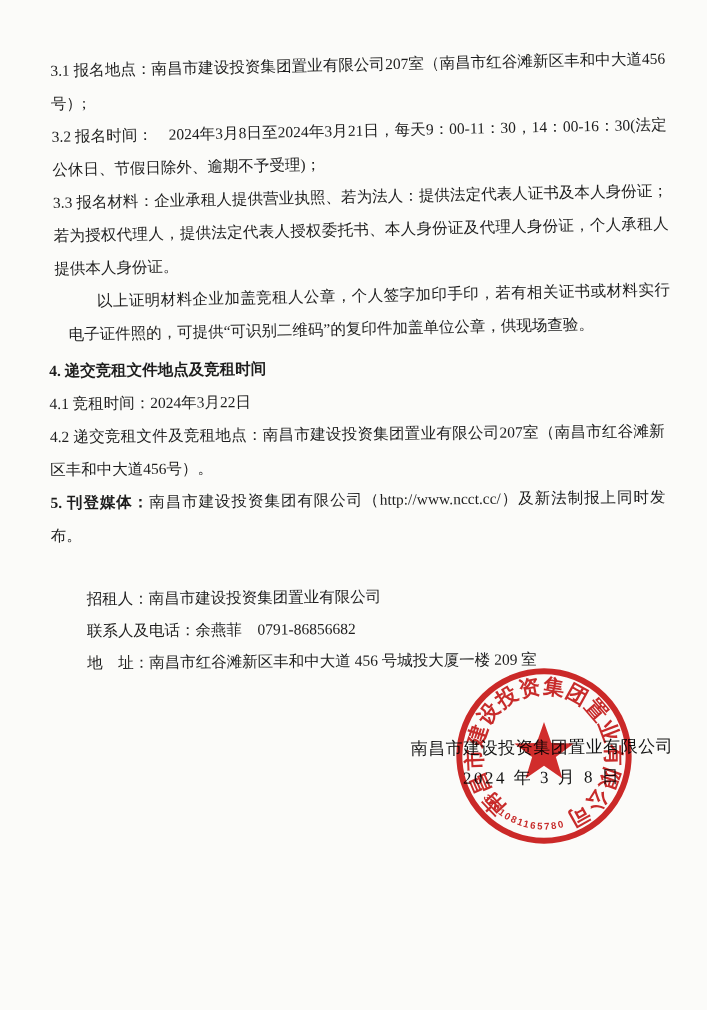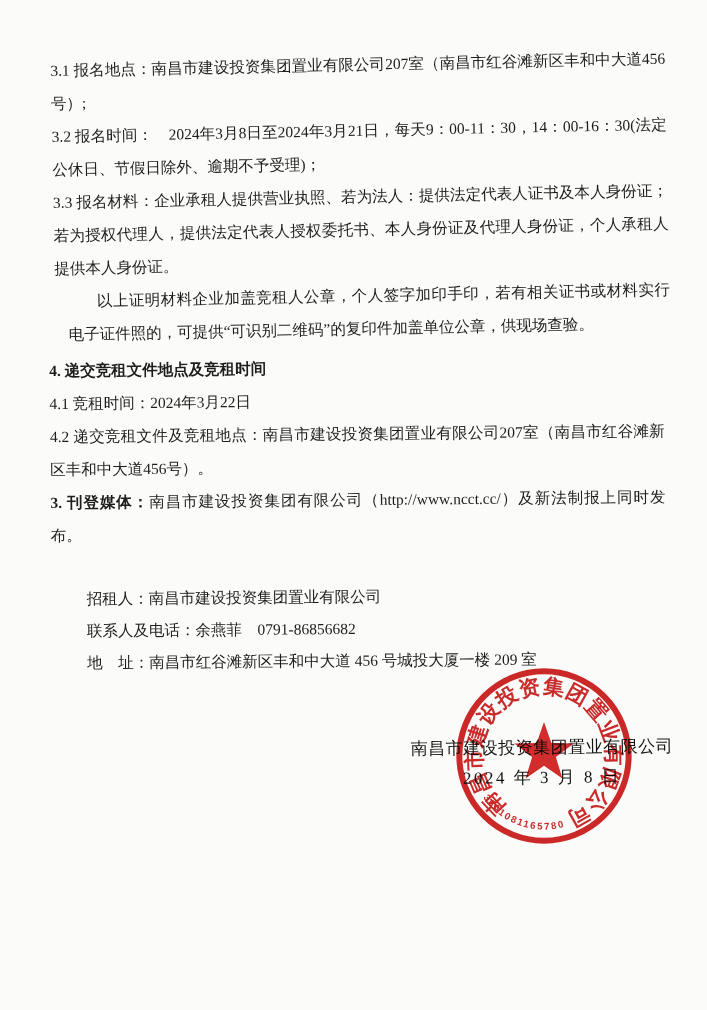--- a/index.html
+++ b/index.html
@@ -61,21 +61,21 @@
       <p>3.1 报名地点：南昌市建设投资集团置业有限公司207室（南昌市红谷滩新区丰和中大道456号）;</p>
       <p>3.2 报名时间：　2024年3月8日至2024年3月21日，每天9：00-11：30，14：00-16：30(法定公休日、节假日除外、逾期不予受理)；</p>
       <p>3.3 报名材料：企业承租人提供营业执照、若为法人：提供法定代表人证书及本人身份证；若为授权代理人，提供法定代表人授权委托书、本人身份证及代理人身份证，个人承租人提供本人身份证。</p>
       <p class="note">以上证明材料企业加盖竞租人公章，个人签字加印手印，若有相关证书或材料实行电子证件照的，可提供“可识别二维码”的复印件加盖单位公章，供现场查验。</p>
     </section>
 
     <section class="tilt-b">
       <p class="h4">4. 递交竞租文件地点及竞租时间</p>
       <p>4.1 竞租时间：2024年3月22日</p>
       <p>4.2 递交竞租文件及竞租地点：南昌市建设投资集团置业有限公司207室（南昌市红谷滩新区丰和中大道456号）。</p>
-      <p><span class="bold">3. 刊登媒体：</span><span>南昌市建设投资集团有限公司（http://www.ncct.cc/）及新法制报上同时发布。</span></p>
+      <p><span class="bold">5. 刊登媒体：</span><span>南昌市建设投资集团有限公司（http://www.ncct.cc/）及新法制报上同时发布。</span></p>
     </section>
 
     <section class="contact tilt-c">
       <p>招租人：南昌市建设投资集团置业有限公司</p>
       <p>联系人及电话：余燕菲　0791-86856682</p>
       <p>地　址：南昌市红谷滩新区丰和中大道 456 号城投大厦一楼 209 室</p>
     </section>
   </div>
 
   <div class="signature">

